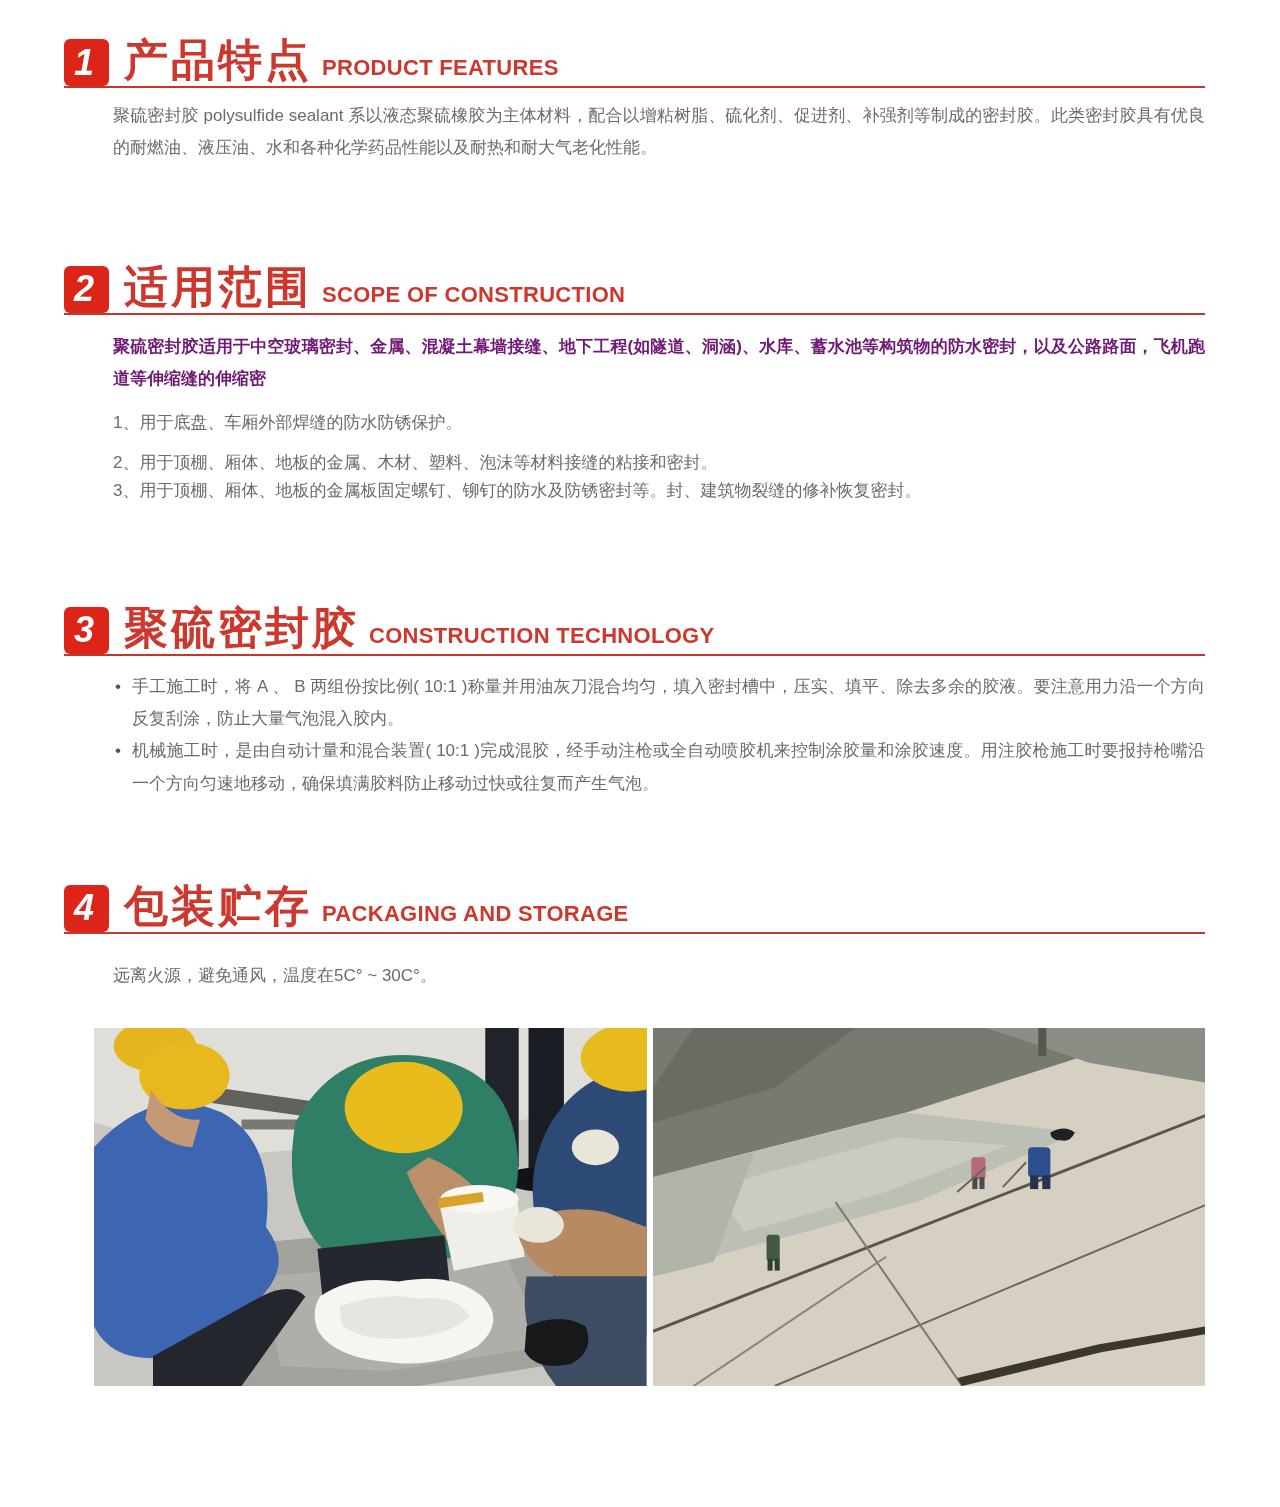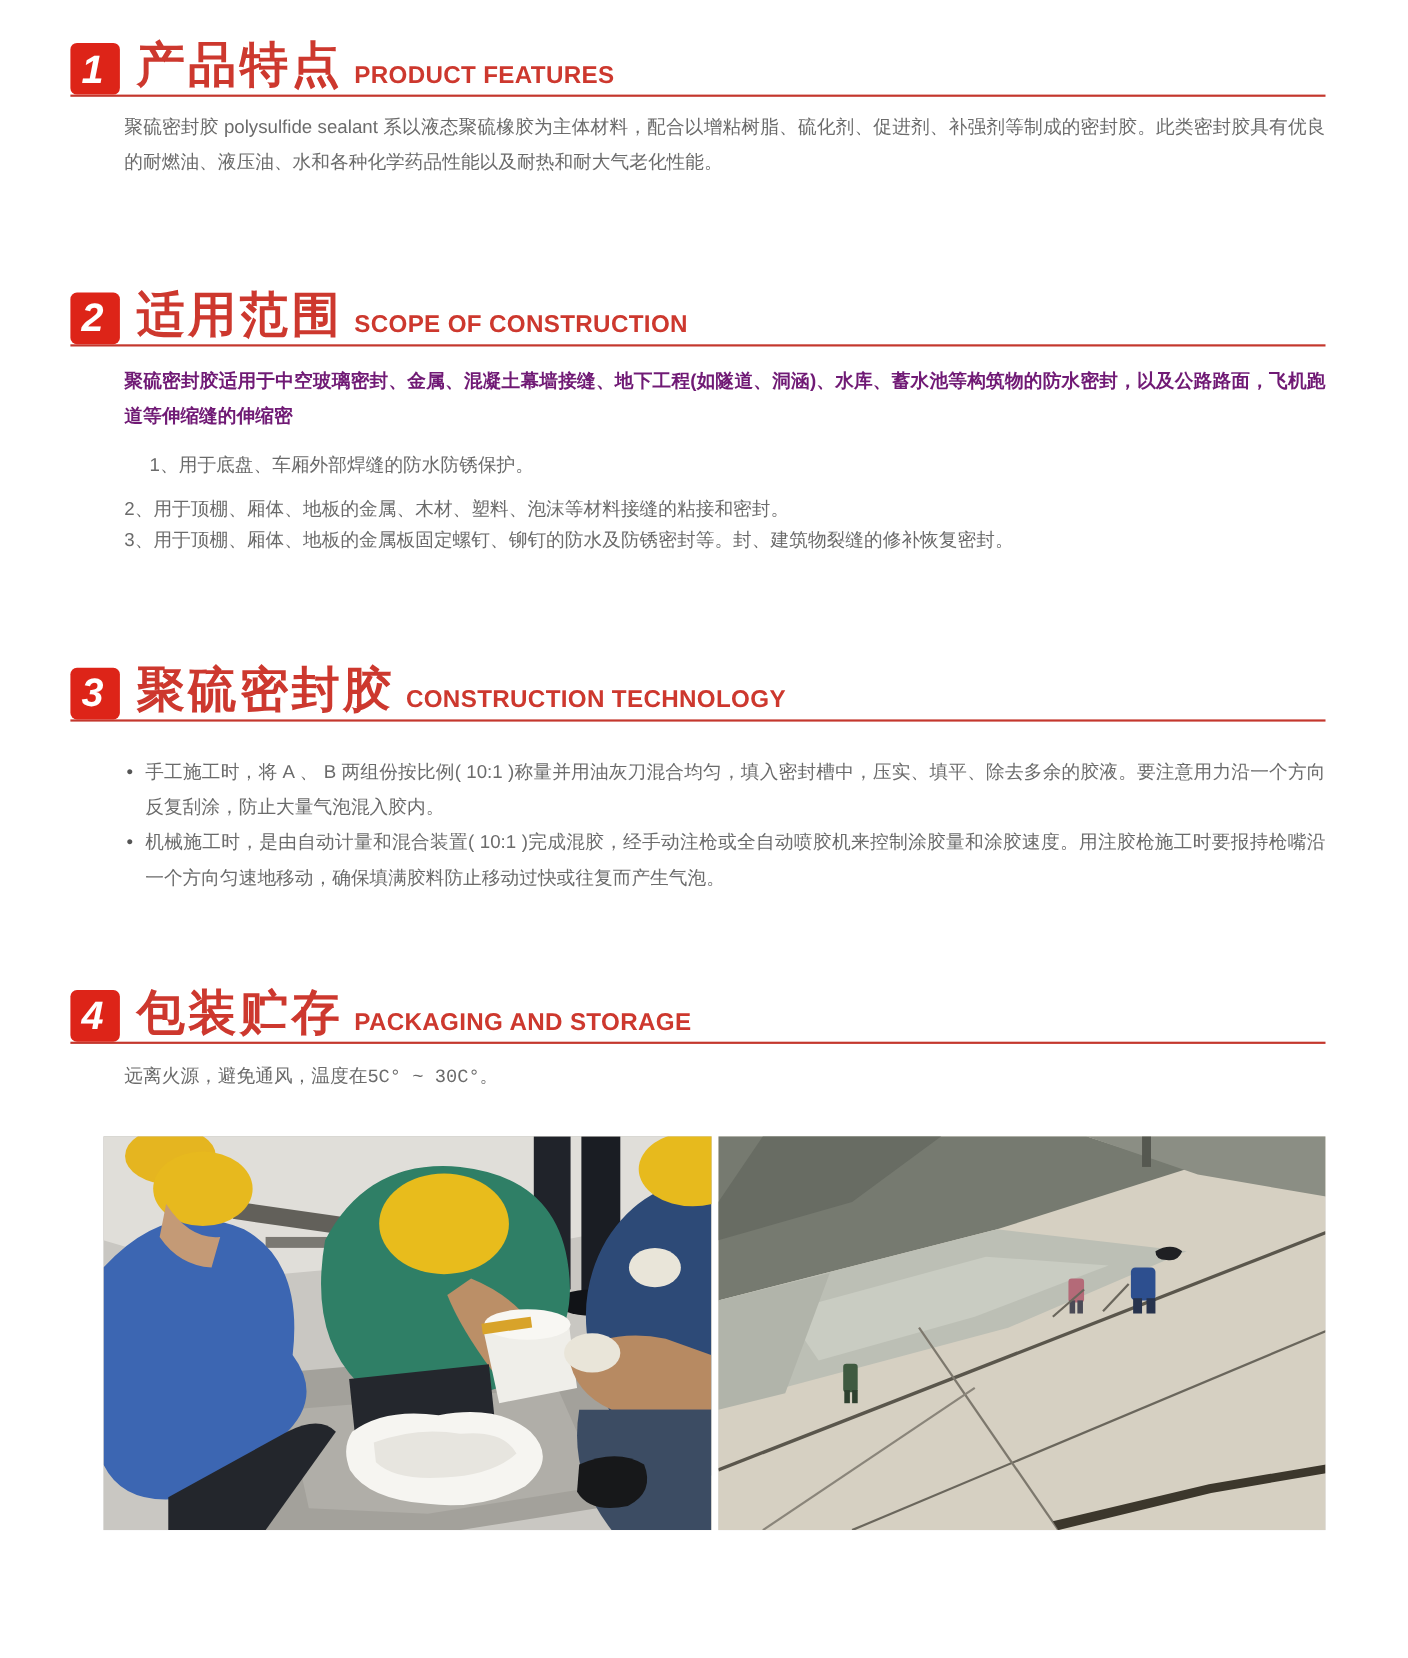--- a/index.html
+++ b/index.html
@@ -36,30 +36,30 @@
   
   .sec-body {
     padding-left: 49px; color: #6b6b6b;
     font-size: 17px; line-height: 1.9; text-align: justify;
   }
   .sec1 .sec-body { margin-top: 12px; }
   .sec2 { margin-top: 100px; }
   .sec2 .lead { margin-top: 16px; color: #701a75; font-weight: bold; }
   .sec2 .app-list { margin-top: 14px; }
   .app-item { line-height: 1.6; }
-  .app-item.first { margin-bottom: 13px; margin-left: 23px; }
+  .app-item.first { margin-bottom: 13px; }
   .sec3 { margin-top: 102px; }
-  .sec3 .sec-body { margin-top: 30px; }
+  .sec3 .sec-body { margin-top: 15px; }
   .bullet { position: relative; padding-left: 19px; }
   .bullet::before {
     content: "\2022";
     position: absolute; left: 2px; top: 0; color: #555;
   }
   .sec4 { margin-top: 84px; }
-  .sec4 .sec-body { margin-top: 16px; font-family: Liberation Mono, monospace; }
+  .sec4 .sec-body { margin-top: 26px; }
 
   
   .photos {
     display: flex; gap: 6px;
     margin: 36px 0 0 30px; height: 358px;
   }
   .photo { flex: 1 1 0; overflow: hidden; background: #cfcdc8; }
   .photo svg { display: block; width: 100%; height: 100%; }
 </style>
 </head>

